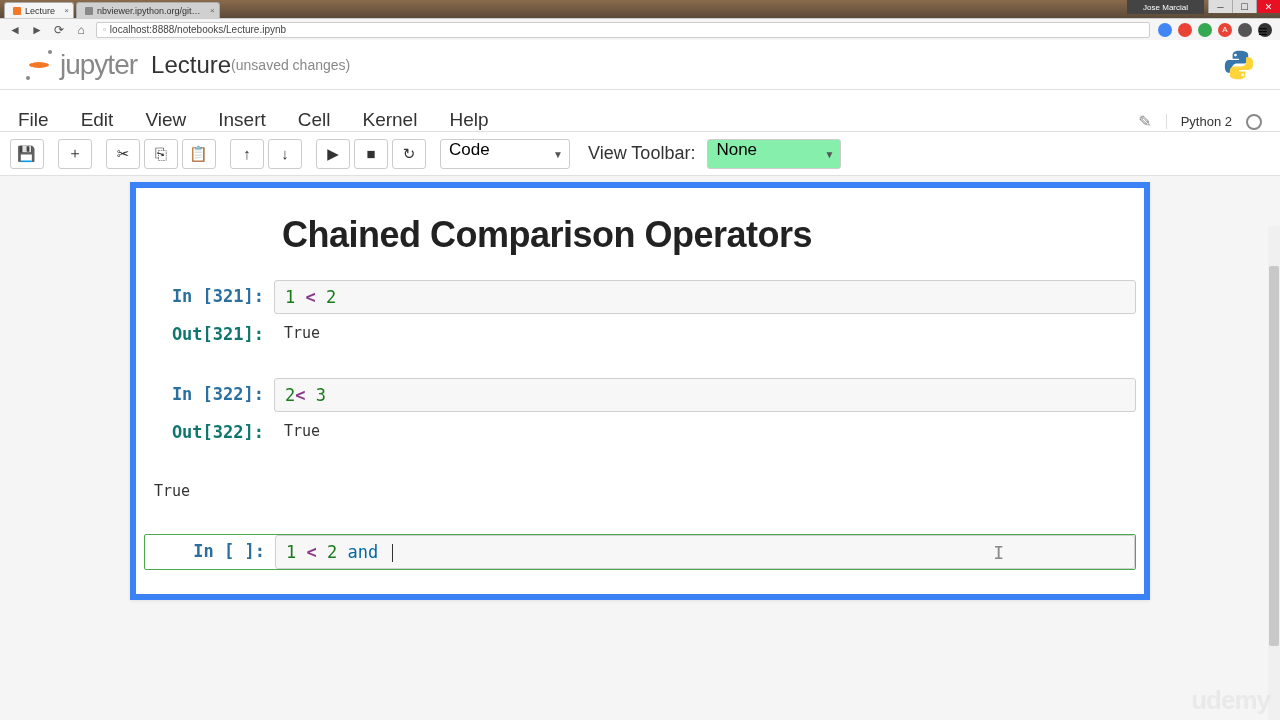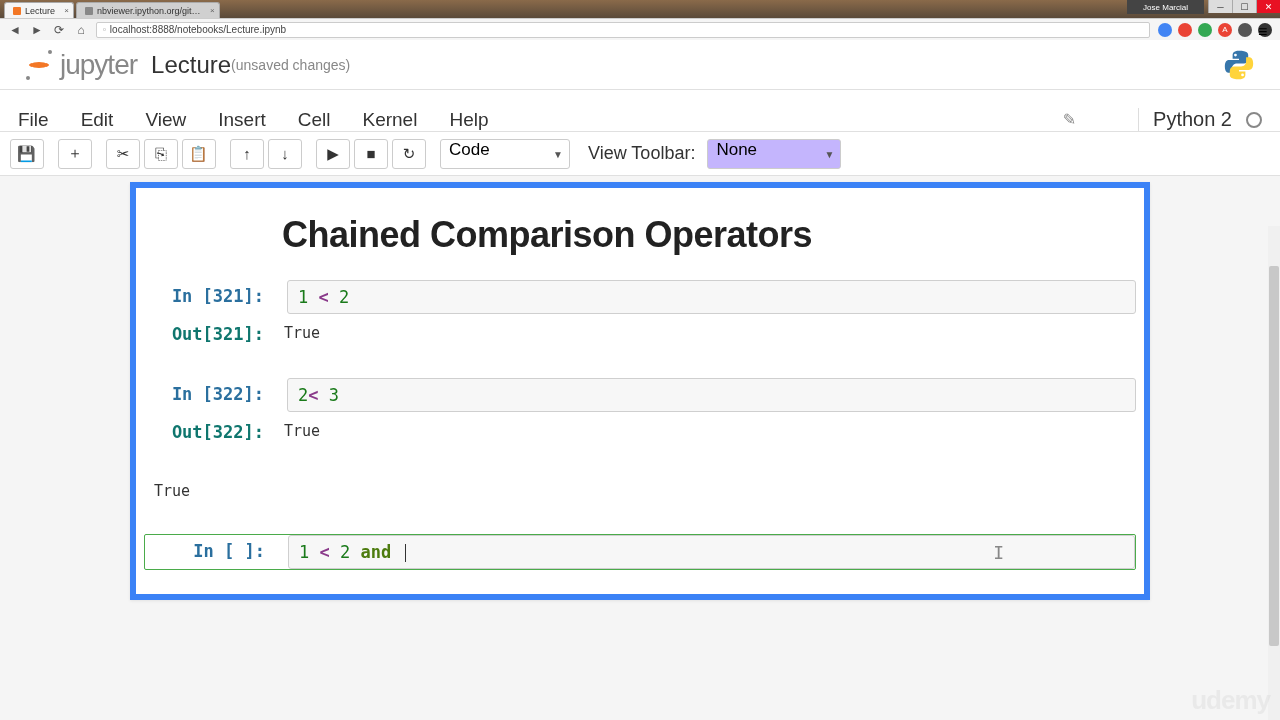--- a/index.html
+++ b/index.html
@@ -43,50 +43,50 @@
 .logo-text { font-size: 28px; color: #888; letter-spacing: -1px; }
 .notebook-name { font-size: 24px; color: #333; margin-left: 14px; }
 .notebook-status { font-size: 14px; color: #888; margin-left: 0; text-align: right; }
 .python-logo { margin-left: auto; width: 34px; height: 34px; position: relative; }
 .python-logo svg { width: 100%; height: 100%; }
 
 .menubar { height: 42px; border-bottom: 1px solid #e0e0e0; display: flex; align-items: flex-end; padding: 0 18px; }
 .menu-item { font-size: 19px; color: #333; margin-right: 32px; cursor: default; }
 .menubar-right { margin-left: auto; display: flex; align-items: center; gap: 14px; }
 .edit-icon { color: #888; font-size: 16px; }
-.kernel-name { font-size: 20px; color: #333; border-left: 1px solid #ddd; padding-left: 14px; margin-left: 48px; }
+.kernel-name { font-size: 13px; color: #333; border-left: 1px solid #ddd; padding-left: 14px; }
 .kernel-idle { width: 16px; height: 16px; border: 2px solid #888; border-radius: 50%; }
 
 .toolbar { height: 44px; border-bottom: 1px solid #e0e0e0; display: flex; align-items: center; padding: 0 10px; gap: 6px; }
 .tb-group { display: flex; gap: 4px; margin-right: 8px; }
 .tb-btn { width: 34px; height: 30px; border: 1px solid #ccc; border-radius: 3px; background: #fff; display: flex; align-items: center; justify-content: center; font-size: 15px; color: #333; }
 .cell-type-select { height: 30px; border: 1px solid #ccc; border-radius: 3px; padding: 0 20px 0 8px; font-size: 17px; width: 130px; position: relative; background: #fff; }
 .select-arrow { position: absolute; right: 6px; top: 50%; transform: translateY(-50%); font-size: 10px; color: #555; }
 .ct-label { font-size: 18px; color: #333; margin-left: 12px; margin-right: 6px; }
-.ct-select { height: 30px; border: 1px solid #ccc; border-radius: 3px; padding: 0 24px 0 8px; font-size: 17px; width: 134px; position: relative; background: #c4b5fd; }
+.ct-select { height: 30px; border: 1px solid #ccc; border-radius: 3px; padding: 0 24px 0 8px; font-size: 17px; width: 134px; position: relative; background: #86efac; }
 
 .notebook-container { background: #f5f5f5; position: absolute; top: 136px; left: 0; right: 0; bottom: 0; overflow-y: auto; padding-top: 6px; }
 .notebook-inner { width: 1020px; margin: 0 auto; background: #fff; border: 6px solid #3b82f6; box-shadow: 0 1px 3px rgba(0,0,0,0.08); padding: 14px 0 18px 0; }
 
 .cell { margin: 6px 8px; }
 .text-cell h1 { font-family: "Helvetica Neue", Arial, sans-serif; font-size: 36px; font-weight: 800; color: #222; margin: 12px 0 24px 138px; letter-spacing: -0.5px; }
 
 .code-cell { display: flex; }
 .code-cell.selected { border: 1px solid #4aab4a; border-radius: 2px; }
 .prompt { width: 130px; text-align: right; padding: 6px 10px 6px 0; font-family: "Menlo", "Consolas", monospace; font-size: 17px; flex-shrink: 0; }
 .in-prompt { color: #2a6f9e; font-weight: 600; }
 .out-prompt { color: #0f766e; font-weight: 600; }
-.input-area { flex: 1; background: #f7f7f7; border: 1px solid #cfcfcf; border-radius: 3px; padding: 6px 10px; font-family: "Menlo", "Consolas", monospace; font-size: 17px; color: #333; min-height: 20px; position: relative; margin-left: 13px; }
+.input-area { flex: 1; background: #f7f7f7; border: 1px solid #cfcfcf; border-radius: 3px; padding: 6px 10px; font-family: "Menlo", "Consolas", monospace; font-size: 17px; color: #333; min-height: 20px; position: relative; }
 .output-area { flex: 1; padding: 6px 10px; font-family: "Menlo", "Consolas", monospace; font-size: 15px; color: #333; }
 .cell-row { display: flex; margin-bottom: 4px; }
 .cell-spacer { height: 16px; }
 
 .tok-num { color: #1a7a1a; }
 .tok-op { color: #8a3a8a; font-weight: 600; }
-.tok-kw { color: #4d7c0f; font-weight: 700; }
+.tok-kw { color: #0369a1; font-weight: 400; }
 
 .cursor { display: inline-block; width: 1px; height: 18px; background: #333; vertical-align: middle; margin-left: 4px; }
 .text-cursor { position: absolute; font-size: 18px; color: #888; }
 
 .scrollbar-track { position: absolute; right: 0; top: 186px; bottom: 0; width: 12px; background: #f0f0f0; }
 .scrollbar-thumb { position: absolute; right: 1px; top: 40px; width: 10px; height: 380px; background: #c8c8c8; border-radius: 2px; }
 
 .watermark { position: absolute; bottom: 4px; right: 10px; font-size: 26px; font-weight: 700; color: rgba(200,200,200,0.25); letter-spacing: -1px; z-index: 5; pointer-events: none; }
 </style>
 </head>

